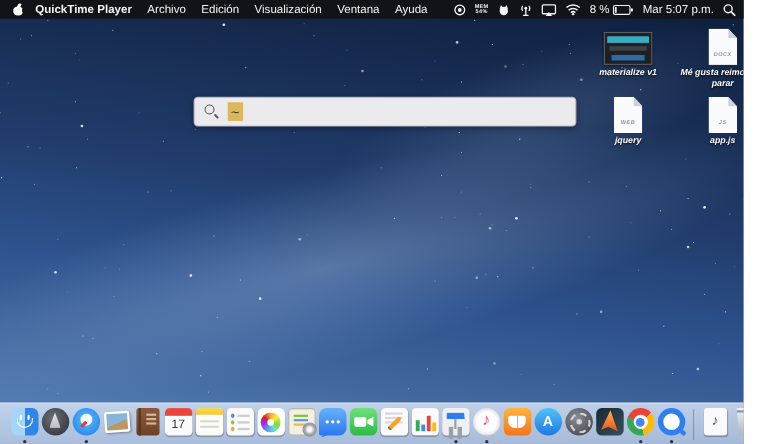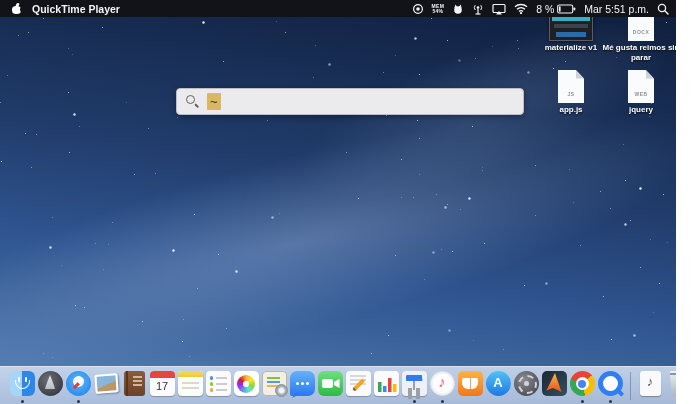--- a/index.html
+++ b/index.html
@@ -36,22 +36,22 @@
   
   .searchbar { position:absolute; left:176px; top:88px; width:348px; height:27px;
     background:#ebebee; border:1px solid #bdbdc2; border-radius:4px;
     display:flex; align-items:center; padding-left:9px; box-shadow:0 2px 6px rgba(0,0,20,0.35); z-index:20; }
   .mag { position:relative; width:14px; height:14px; margin-right:7px; }
   .mag .lens { position:absolute; left:0; top:0; width:9px; height:9px; border:1.8px solid #636367; border-radius:50%; }
   .mag .handle { position:absolute; left:8.5px; top:8.5px; width:5px; height:1.8px; background:#636367; transform:rotate(45deg); transform-origin:0 50%; border-radius:1px; }
   .query { font-size:13px; color:#3a3010; background:#d9b95f; padding:0 3px; border-radius:1px; line-height:17px; }
 
   
-  .desk-grid { position:absolute; top:4px; right:2px; width:136px; display:grid;
-    grid-template-columns:66px 66px; column-gap:4px; grid-auto-rows:62px; justify-items:center; z-index:10; }
+  .desk-grid { position:absolute; top:22px; right:2px; width:136px; display:grid;
+    grid-template-columns:66px 66px; column-gap:20px; grid-auto-rows:62px; justify-items:center; z-index:10;font-style:italic; }
   .desk-item { display:flex; flex-direction:column; align-items:center; width:66px; }
   .desk-item .icon-slot { height:37px; display:flex; align-items:flex-end; justify-content:center; }
   .desk-label { margin-top:2px; width:80px; text-align:center; font-size:8px; font-weight:700; color:#fff;
     line-height:1.25; text-shadow:0 1px 2px rgba(0,0,0,0.85); word-wrap:break-word; }
   .dic-page { position:relative; width:26px; height:33px; background:#fafbfd;
     clip-path:polygon(0 0,69% 0,100% 26%,100% 100%,0 100%); box-shadow:0 1px 2px rgba(0,0,0,.4); }
   .dic-page .fold { position:absolute; right:0; top:0; width:8.1px; height:8.6px; background:#cdd1d8;
     clip-path:polygon(0 0,100% 100%,0 100%); }
   .dic-page .badge { position:absolute; bottom:6px; left:0; width:100%; text-align:center;
     font-size:5px; font-weight:700; letter-spacing:.5px; color:#8d929b; }
@@ -173,20 +173,27 @@
   <div class="haze"></div>
   <div class="haze2"></div>
 
   <div class="menubar">
     <span class="apple">
       <span class="body"></span>
       <span class="leaf"></span>
       <span class="bite"></span>
     </span>
     <span class="mb-app">QuickTime Player</span>
+    <span id="menu-list" style="display:flex;">
+        <span class="menu-item">Archivo</span>
+        <span class="menu-item">Edición</span>
+        <span class="menu-item">Visualización</span>
+        <span class="menu-item">Ventana</span>
+        <span class="menu-item">Ayuda</span>
+      </span>
 
     <span class="mb-right">
       <svg width="12" height="12" viewBox="0 0 12 12">
         <circle cx="6" cy="6" r="4.4" fill="none" stroke="#f4f4f6" stroke-width="1.2"></circle>
         <circle cx="6" cy="6" r="1.8" fill="#f4f4f6"></circle>
       </svg>
       <span class="mem">
         <span>MEM</span>
         <span>54%</span>
       </span>
@@ -213,21 +220,21 @@
         <circle cx="7" cy="10" r="1.1" fill="#f4f4f6"></circle>
       </svg>
       <span class="batt-group">
         <span>8 %</span>
         <svg width="19" height="10" viewBox="0 0 19 10">
           <rect x="0.7" y="1" width="15" height="8" rx="1.5" fill="none" stroke="#f4f4f6" stroke-width="1.1"></rect>
           <rect x="16.5" y="3.5" width="1.8" height="3" rx="0.8" fill="#f4f4f6"></rect>
           <rect x="2" y="2.4" width="1.6" height="5.2" fill="#f4f4f6"></rect>
         </svg>
       </span>
-      <span class="clock">Mar 5:51 p.m.</span>
+      <span class="clock">Mar 5:07 p.m.</span>
       <svg width="12" height="12" viewBox="0 0 12 12">
         <circle cx="5" cy="5" r="3.6" fill="none" stroke="#f4f4f6" stroke-width="1.3"></circle>
         <path d="M7.8 7.8 L11 11" stroke="#f4f4f6" stroke-width="1.5" stroke-linecap="round"></path>
       </svg>
       <svg width="13" height="11" viewBox="0 0 13 11">
         <path d="M1 2.2 L12 2.2 M1 5.5 L12 5.5 M1 8.8 L12 8.8" stroke="#f4f4f6" stroke-width="1.3"></path>
       </svg>
     </span>
   </div>
 
@@ -252,33 +259,33 @@
             <span class="fold"></span>
             <span class="badge">DOCX</span>
           </div>
         </div>
         <div class="desk-label">Mé gusta reimos sin parar</div>
       </div>
       <div class="desk-item">
         <div class="icon-slot">
           <div class="dic dic-page">
             <span class="fold"></span>
-            <span class="badge">JS</span>
+            <span class="badge">WEB</span>
           </div>
         </div>
-        <div class="desk-label">app.js</div>
+        <div class="desk-label">jquery</div>
       </div>
       <div class="desk-item">
         <div class="icon-slot">
           <div class="dic dic-page">
             <span class="fold"></span>
-            <span class="badge">WEB</span>
+            <span class="badge">JS</span>
           </div>
         </div>
-        <div class="desk-label">jquery</div>
+        <div class="desk-label">app.js</div>
       </div>
     </div>
 
   <div class="dock" id="dock">
       <div class="dock-item">
         <div class="dk ic-finder"></div>
         <span class="run-dot"></span>
       </div>
       <div class="dock-item">
         <div class="dk ic-launchpad"></div>

